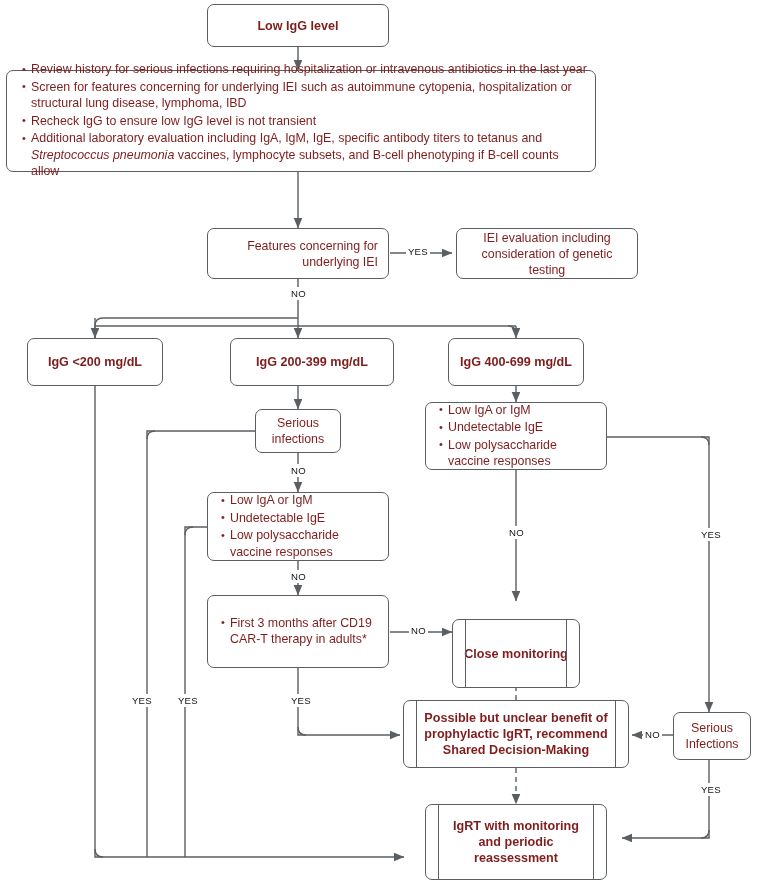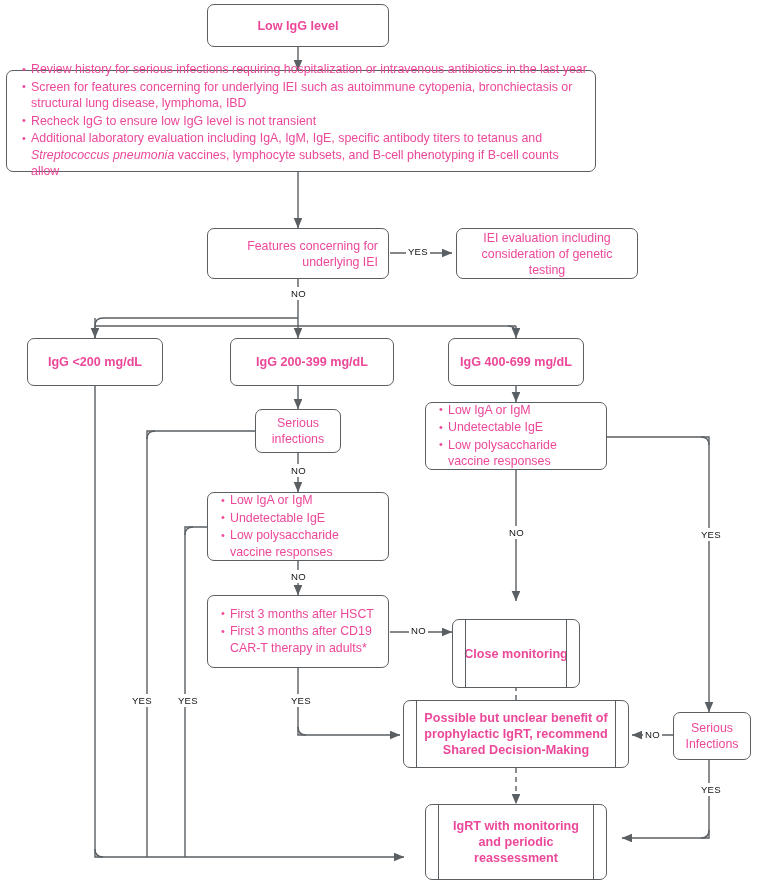--- a/index.html
+++ b/index.html
@@ -29,21 +29,21 @@
     position: absolute;
     box-sizing: border-box;
     border: 1.4px solid #5a5f63;
     border-radius: 7px;
     background: #ffffff;
     display: flex;
     align-items: center;
     justify-content: center;
     font-size: 12.4px;
     line-height: 16px;
-    color: #ec4899;
+    color: #7f1d1d;
     z-index: 2;
   }
   .node.center { text-align: center; }
   .node.bold { font-weight: bold; font-size: 12.6px; }
   .node.proc {
     justify-content: center;
   }
   
   .node.proc::before,
   .node.proc::after {
@@ -162,21 +162,21 @@
     </g>
   </svg>
 
   <div class="node center bold" style="left:207px; top:4px; width:182px; height:43px;">
     <span>Low IgG level</span>
   </div>
 
   <div class="node" style="left:6px; top:70px; width:590px; height:102px; padding:7px 8px 7px 2px;">
     <ul>
       <li>Review history for serious infections requiring hospitalization or intravenous antibiotics in the last year</li>
-      <li>Screen for features concerning for underlying IEI such as autoimmune cytopenia, bronchiectasis or structural lung disease, lymphoma, IBD</li>
+      <li>Screen for features concerning for underlying IEI such as autoimmune cytopenia, hospitalization or structural lung disease, lymphoma, IBD</li>
       <li>Recheck IgG to ensure low IgG level is not transient</li>
       <li>
         <span>Additional laboratory evaluation including IgA, IgM, IgE, specific antibody titers to tetanus and <i>Streptococcus pneumonia</i> vaccines, lymphocyte subsets, and B-cell phenotyping if B-cell counts allow</span>
       </li>
     </ul>
   </div>
 
   <div class="node center pad-lr" style="left:207px; top:228px; width:182px; height:51px;text-align:right;">
     <span>Features concerning for underlying IEI</span>
   </div>
@@ -212,21 +212,20 @@
   <div class="node" style="left:207px; top:492px; width:182px; height:69px; padding:6px 6px 6px 0;">
     <ul>
       <li>Low IgA or IgM</li>
       <li>Undetectable IgE</li>
       <li>Low polysaccharide vaccine responses</li>
     </ul>
   </div>
 
   <div class="node" style="left:207px; top:595px; width:182px; height:73px; padding:6px 4px 6px 0;">
     <ul>
-      <li>First 3 months after HSCT</li>
       <li>First 3 months after CD19 CAR-T therapy in adults*</li>
     </ul>
   </div>
 
   <div class="node proc center bold" style="left:452px; top:619px; width:128px; height:69px;">
     <span>Close monitoring</span>
   </div>
 
   <div class="node proc center bold" style="left:403px; top:700px; width:226px; height:68px; padding:0 18px;">
     <span>Possible but unclear benefit of prophylactic IgRT, recommend Shared Decision-Making</span>

